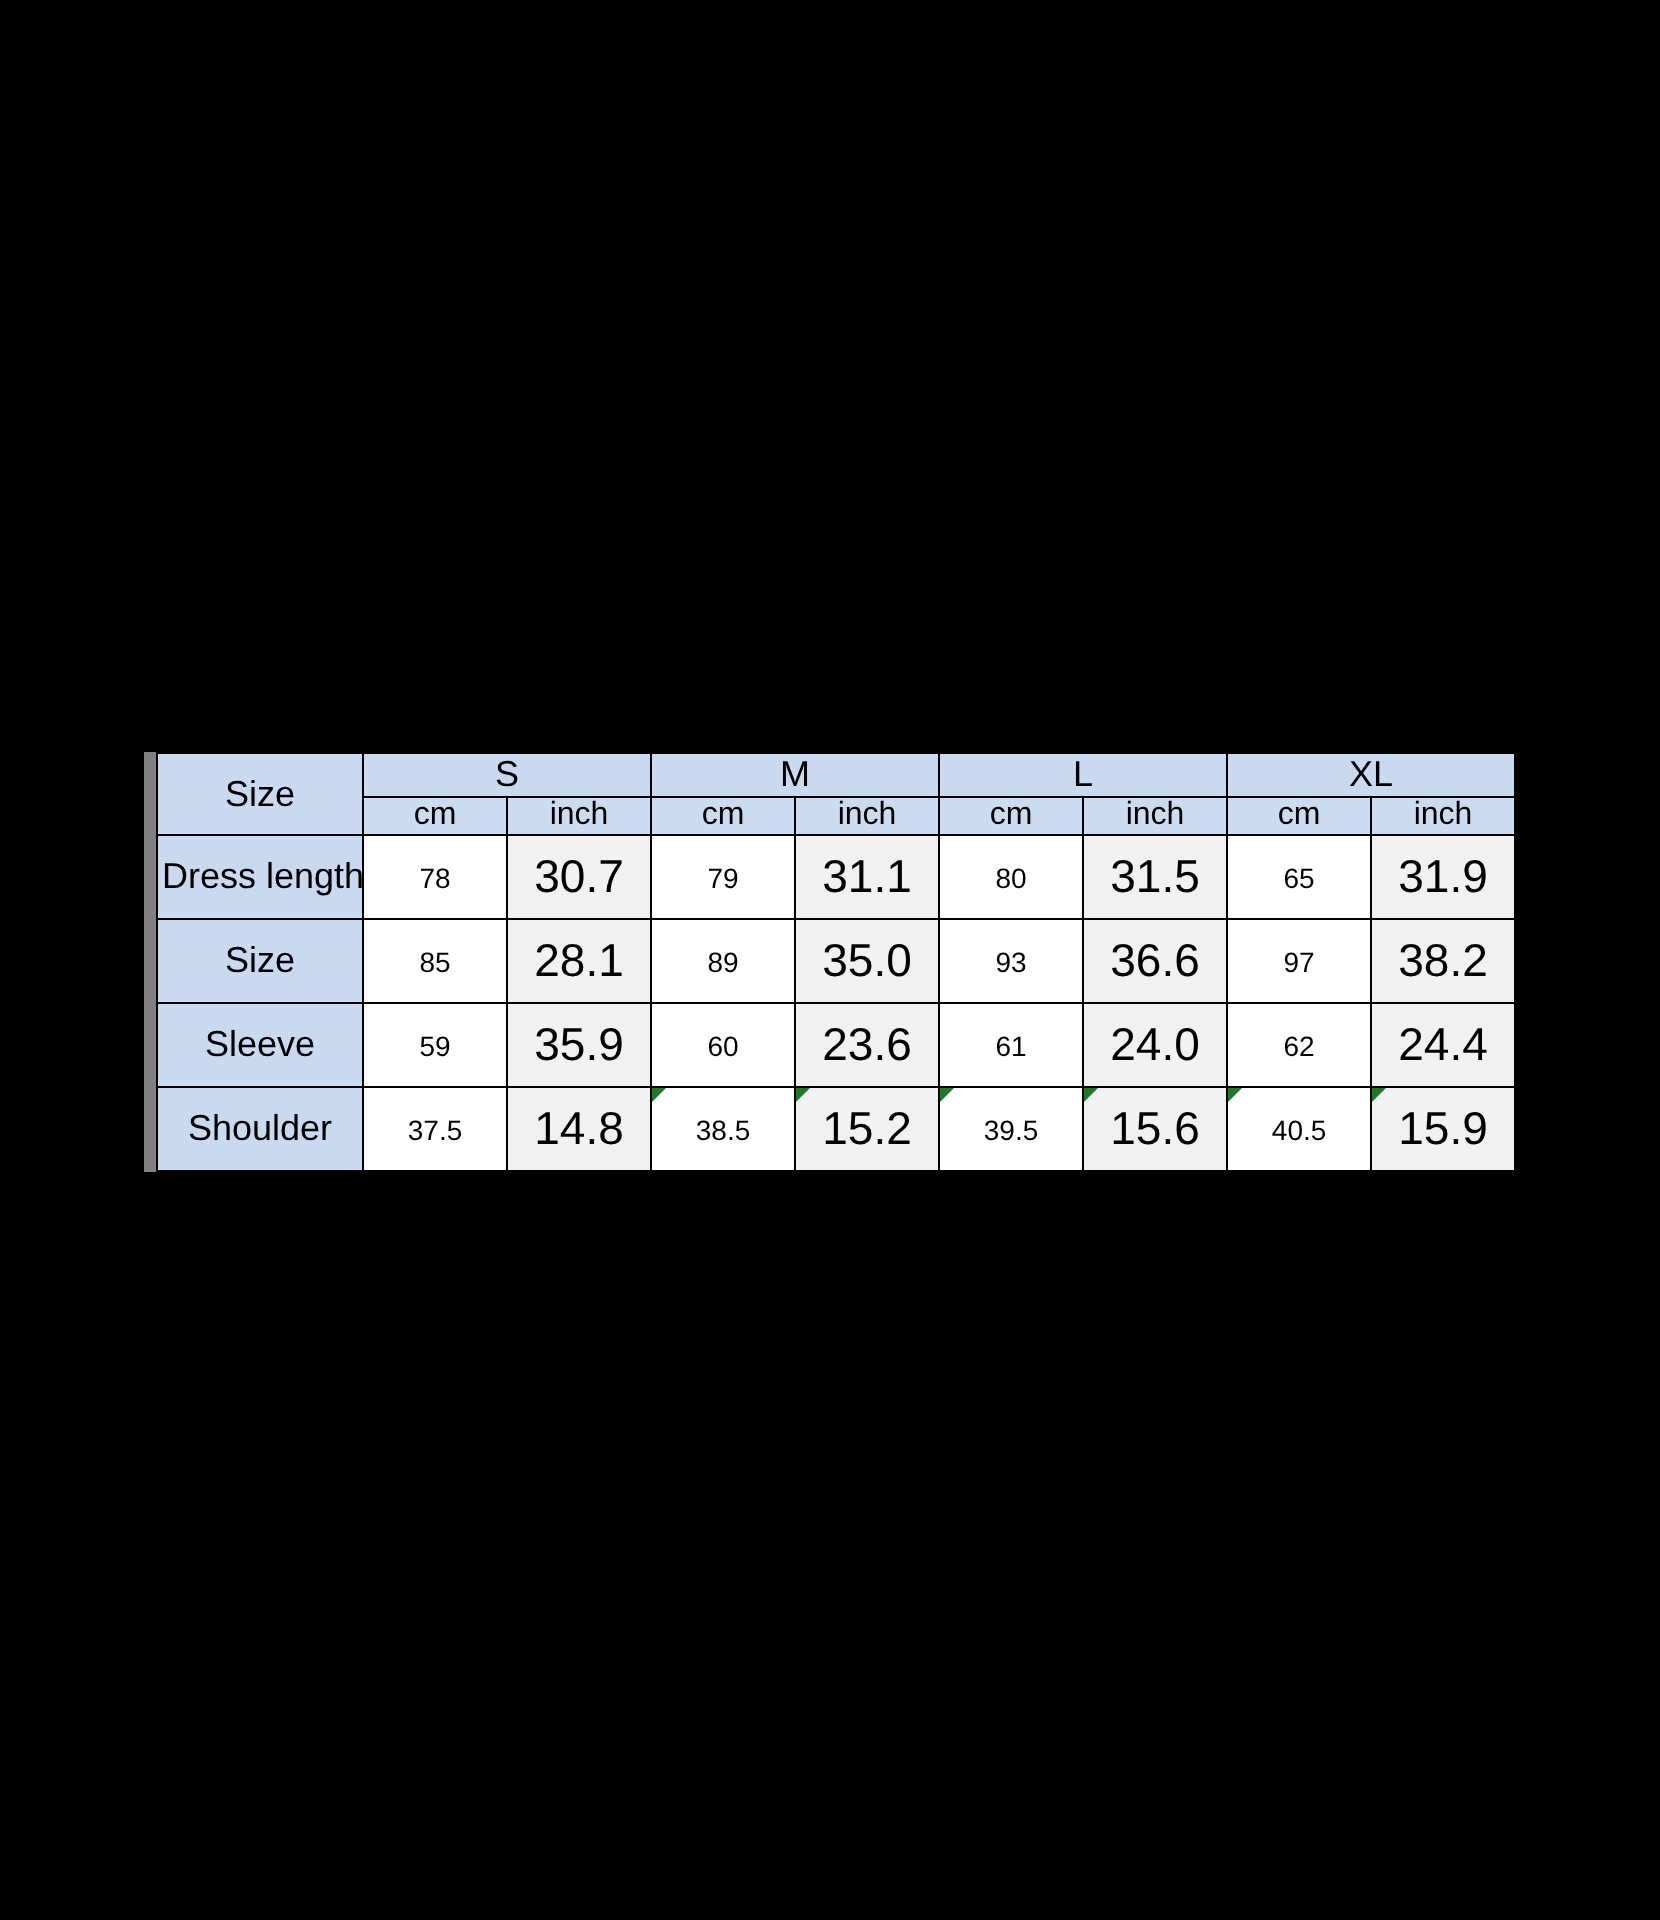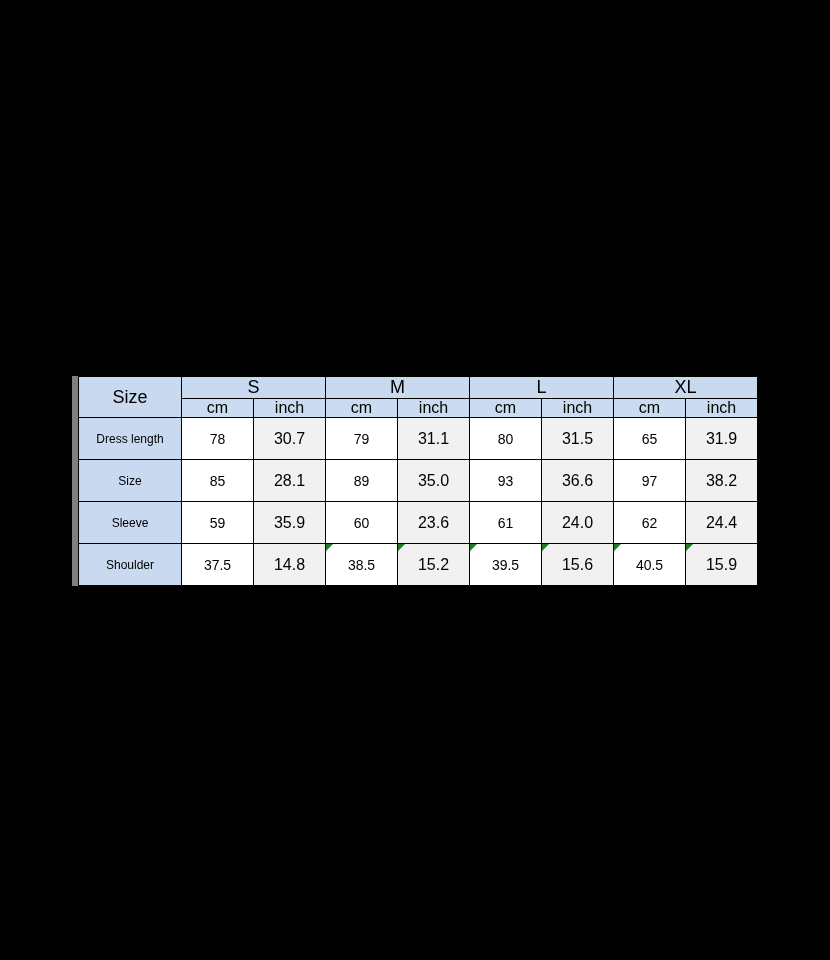--- a/index.html
+++ b/index.html
@@ -63,29 +63,29 @@
   .cell-size-corner {
     background: #c9daf0;
     font-size: 18px;
   }
   .hdr-unit {
     background: #cbdcf1;
     font-size: 16px;
   }
   .row-label {
     background: #c9daf0;
-    font-size: 12px;
+    font-size: 18px;
   }
   .val-cm {
     background: #ffffff;
     font-size: 14px;
   }
   .val-inch {
     background: #f1f1f1;
-    font-size: 16px;
+    font-size: 23px;
   }
 
   
   .flag::before {
     content: "";
     position: absolute;
     top: 0;
     left: 0;
     width: 0;
     height: 0;

